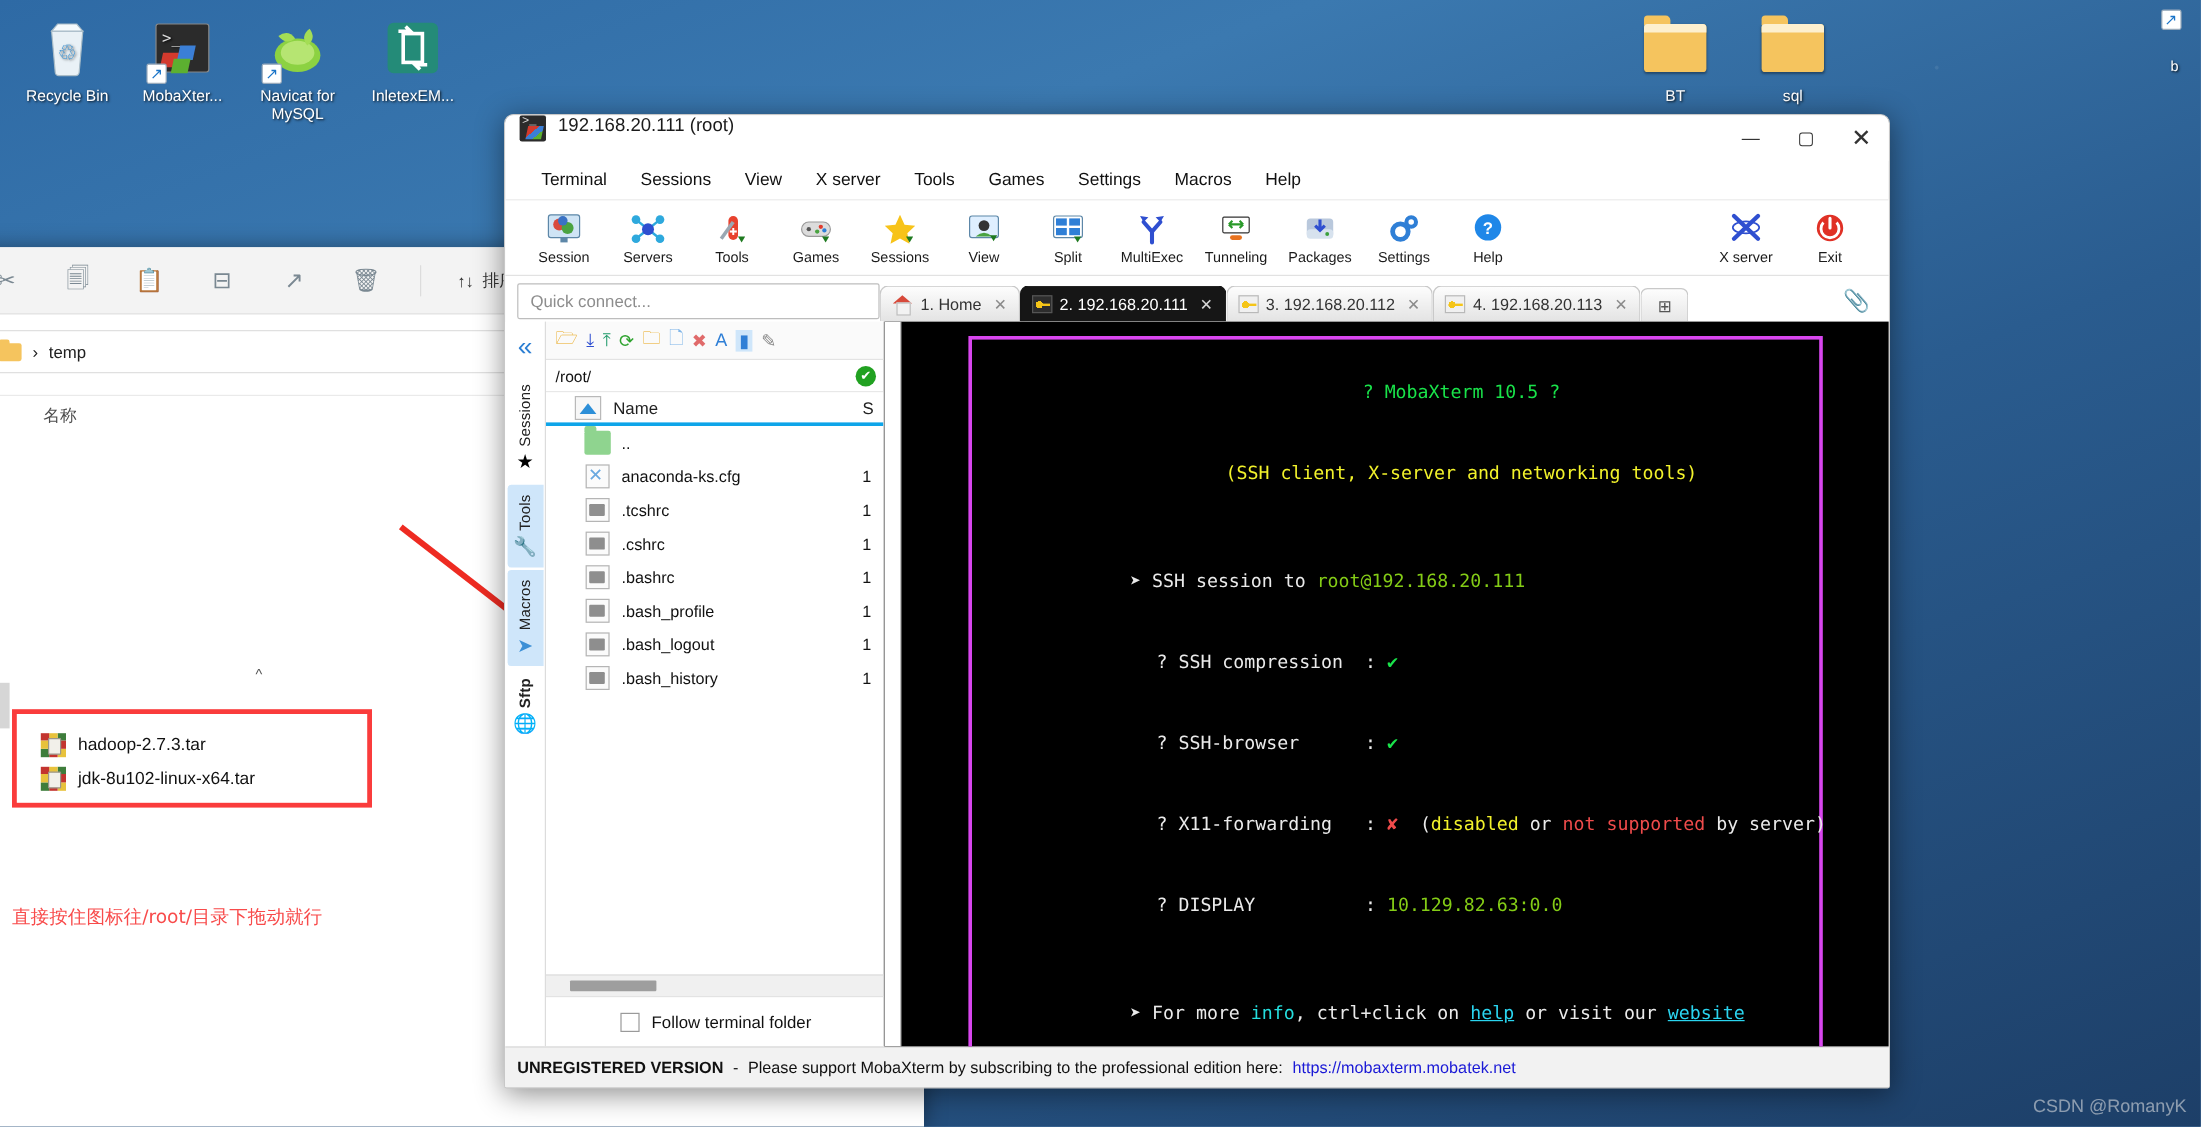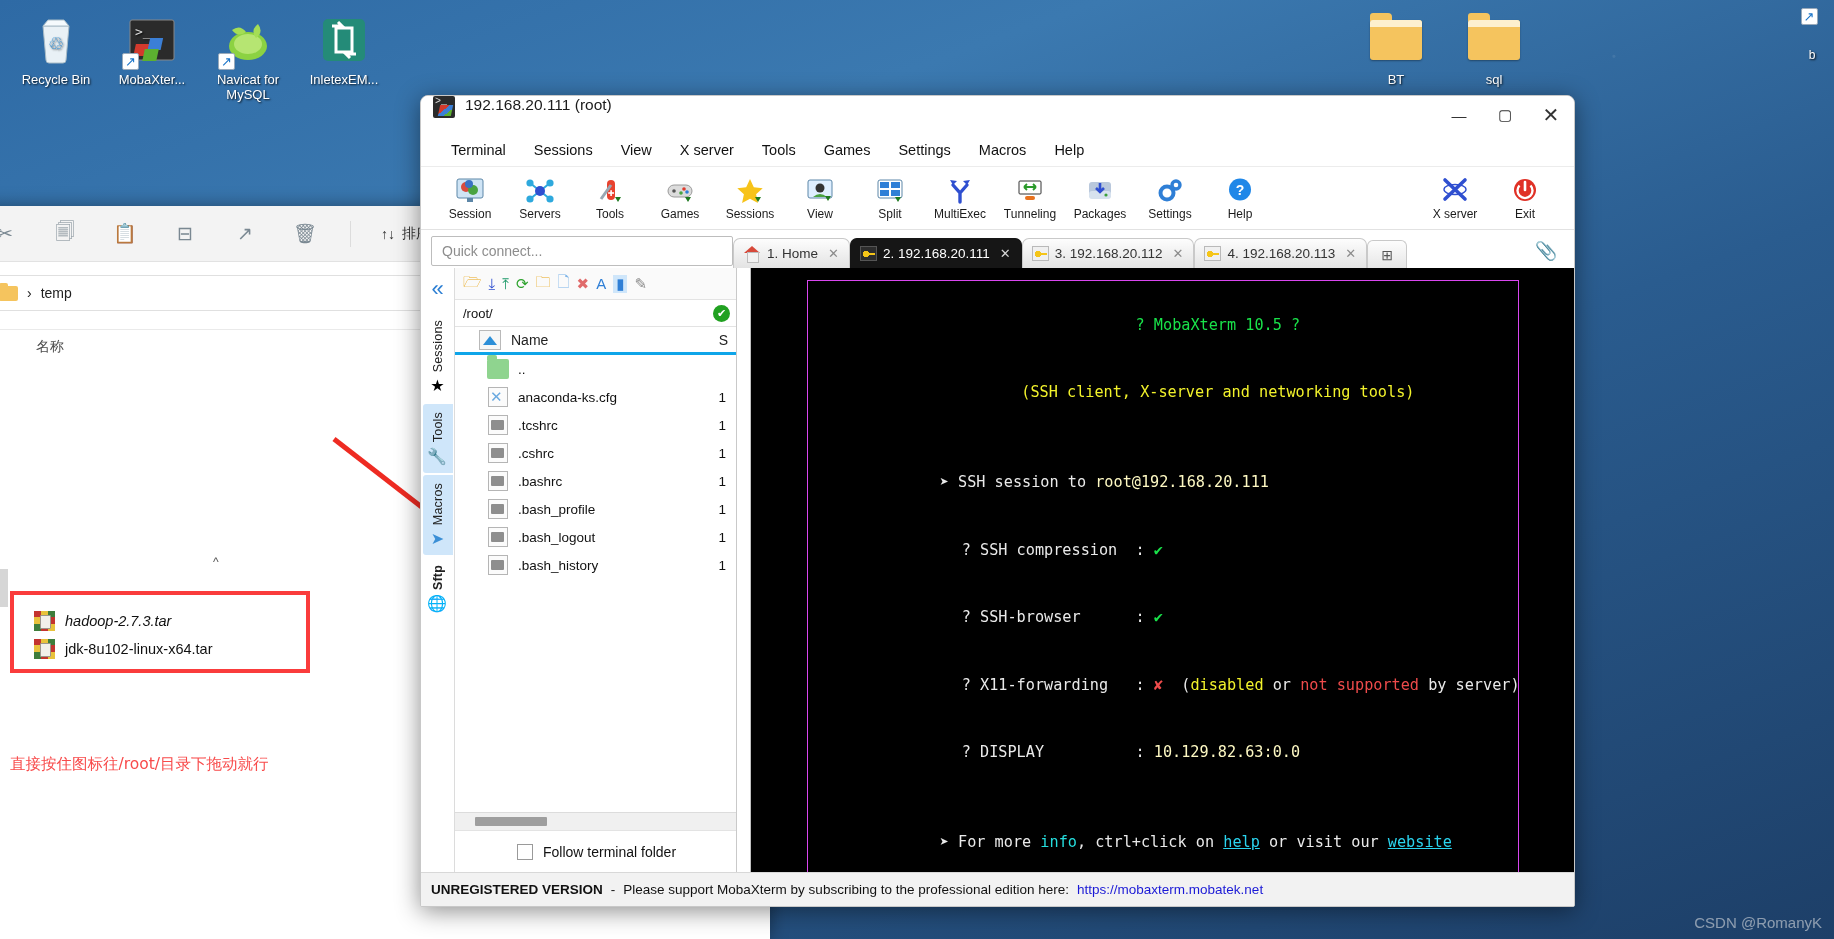--- a/index.html
+++ b/index.html
@@ -228,25 +228,25 @@
   }
   #sftp-follow .cbx{width:16px;height:16px;border:1px solid #9a9a9a;background:#fff;}
 
   
   #term{flex:1;background:#000;position:relative;overflow:hidden;
      font-family:"DejaVu Sans Mono","Liberation Mono",monospace;font-size:15.2px;line-height:22.5px;}
   #term-scroll{position:absolute;left:0;top:0;bottom:0;width:14px;background:#fff;
      border-right:1px solid #c0c0c0;}
   #term-inner{position:absolute;left:14px;right:0;top:0;bottom:0;padding:8px 0 0 6px;}
   #banner{
-    border:1px solid #d946ef;margin:4px 55px 0 50px;padding:10px 0 10px 0;
+    border:3px solid #d946ef;margin:4px 55px 0 50px;padding:10px 0 10px 0;
   }
   .tl{white-space:pre;}
   .c-green{color:#19e34a;} .c-yellow{color:#f2f22b;} .c-white{color:#eaeaea;}
-  .c-magenta{color:#fef9c3;} .c-cyan{color:#25dede;text-align:right;} .c-red{color:#ef4b4b;} .c-link{color:#2ad4ef;text-decoration:underline;}
+  .c-magenta{color:#84cc16;} .c-cyan{color:#25dede;text-align:right;} .c-red{color:#ef4b4b;} .c-link{color:#2ad4ef;text-decoration:underline;}
 
   #moba-status{
     height:34px;background:#f2f2f2;border-top:1px solid #d8d8d8;
     display:flex;align-items:center;padding-left:10px;gap:8px;font-size:13.5px;color:#111;
   }
   #moba-status .unreg{font-weight:bold;}
   #moba-status .url{color:#1a19d6;}
 
   #csdn{
     position:absolute;right:12px;bottom:8px;color:#e8e8e8;opacity:.55;font-size:15px;
@@ -357,21 +357,21 @@
   </div>
 
   <div id="exp-listhdr">
     <span class="colname">名称</span>
   </div>
   <div id="exp-sortcaret">^</div>
   <div id="exp-leftstrip"></div>
 
   <div class="red-box"></div>
 
-  <div class="exp-file" style="top:405px;font-style:italic;">
+  <div class="exp-file" style="top:405px;">
     <span class="rar-ico"></span>
     <span>hadoop-2.7.3.tar</span>
   </div>
   <div class="exp-file" style="top:433px;">
     <span class="rar-ico"></span>
     <span>jdk-8u102-linux-x64.tar</span>
   </div>
 
   <div id="exp-note">直接按住图标往/root/目录下拖动就行</div>
 </div>

